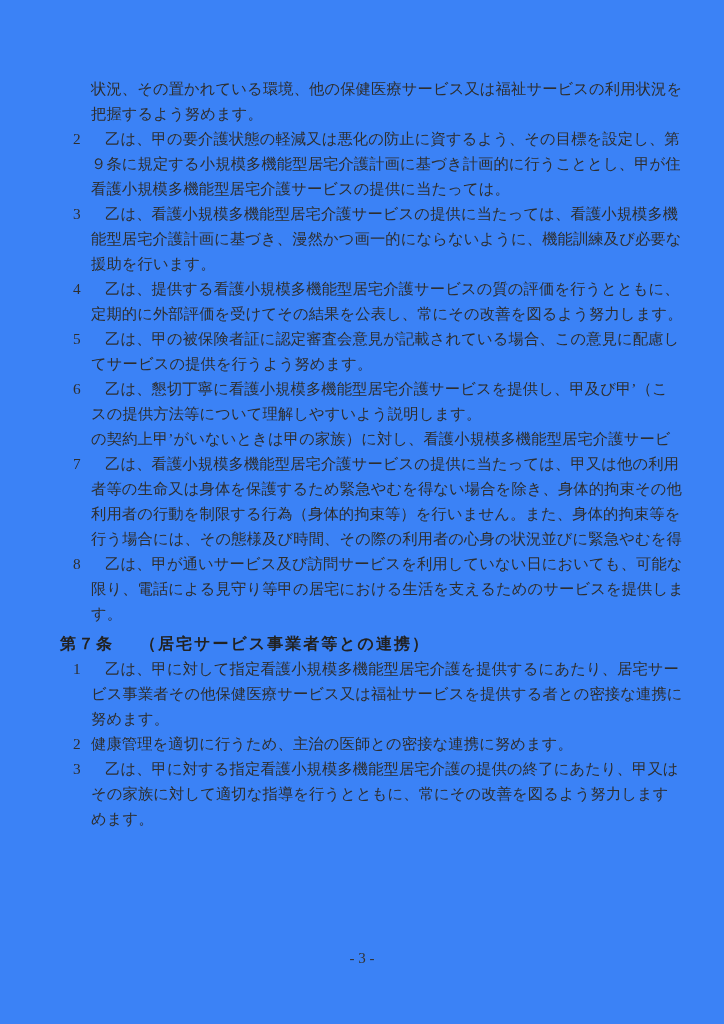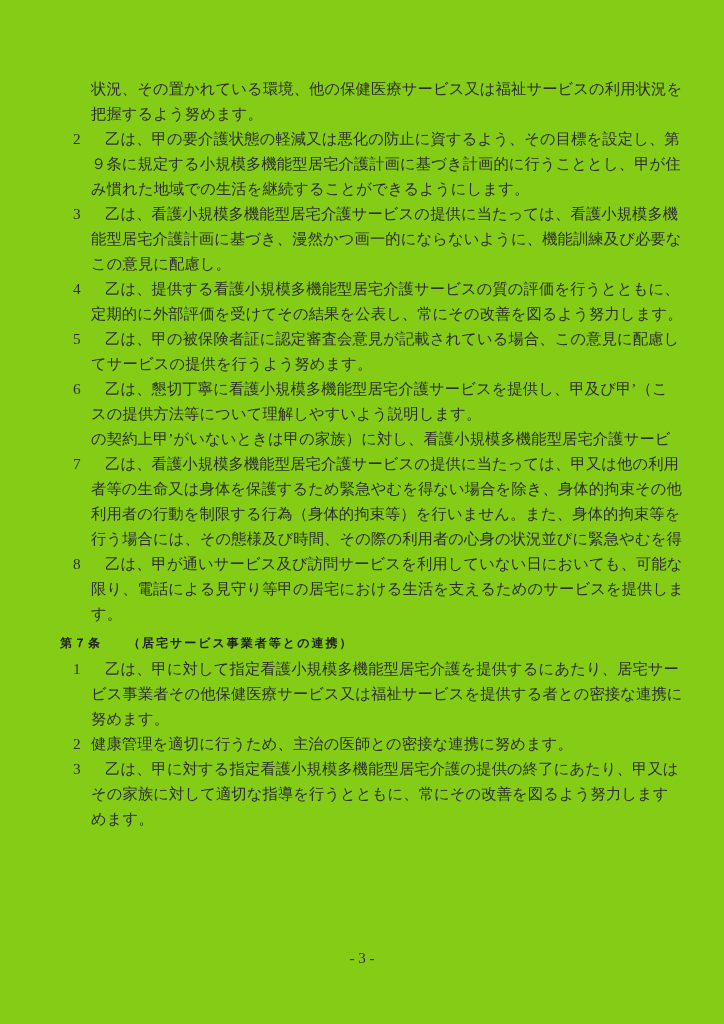--- a/index.html
+++ b/index.html
@@ -5,21 +5,21 @@
   html, body {
     margin: 0;
     padding: 0;
     background: #e8e8e8;
   }
   .page {
     position: relative;
     width: 724px;
     height: 1024px;
     margin: 0 auto;
-    background: #84cc16;
+    background: #3b82f6;
     overflow: hidden;
     font-family: "Liberation Serif", "DejaVu Serif", serif;
     color: #2e2e2e;
   }
   .content {
     position: absolute;
     left: 60px;
     top: 76px;
     width: 620px;
     font-size: 15.3px;
@@ -41,21 +41,21 @@
     position: absolute;
     left: 13px;
     top: 0;
     width: 30px;
   }
   .heading {
     margin-top: 5px;
     line-height: 25px;
     font-family: "Liberation Sans", "DejaVu Sans", sans-serif;
     font-weight: bold;
-    font-size: 12px;
+    font-size: 16px;
     color: #222222;
     white-space: nowrap;
   }
   .h-num { letter-spacing: 2px; }
   .h-title { margin-left: 26px; letter-spacing: 2px; }
   .footer {
     position: absolute;
     top: 946px;
     left: 0;
     width: 724px;
@@ -70,26 +70,26 @@
 
 <div class="page">
   <div class="content" id="doc-content">
       <div class="block par">
         <div class="line cont"><span class="txt">状況、その置かれている環境、他の保健医療サービス又は福祉サービスの利用状況を</span></div>
         <div class="line cont"><span class="txt">把握するよう努めます。</span></div>
       </div>
       <div class="block item">
         <div class="line first"><span class="num">2</span><span class="txt">乙は、甲の要介護状態の軽減又は悪化の防止に資するよう、その目標を設定し、第</span></div>
         <div class="line cont"><span class="txt">９条に規定する小規模多機能型居宅介護計画に基づき計画的に行うこととし、甲が住</span></div>
-        <div class="line cont"><span class="txt">み慣れた地域での生活を継続することができるようにします。</span></div>
+        <div class="line cont"><span class="txt">看護小規模多機能型居宅介護サービスの提供に当たっては。</span></div>
       </div>
       <div class="block item">
         <div class="line first"><span class="num">3</span><span class="txt">乙は、看護小規模多機能型居宅介護サービスの提供に当たっては、看護小規模多機</span></div>
         <div class="line cont"><span class="txt">能型居宅介護計画に基づき、漫然かつ画一的にならないように、機能訓練及び必要な</span></div>
-        <div class="line cont"><span class="txt">この意見に配慮し。</span></div>
+        <div class="line cont"><span class="txt">援助を行います。</span></div>
       </div>
       <div class="block item">
         <div class="line first"><span class="num">4</span><span class="txt">乙は、提供する看護小規模多機能型居宅介護サービスの質の評価を行うとともに、</span></div>
         <div class="line cont"><span class="txt">定期的に外部評価を受けてその結果を公表し、常にその改善を図るよう努力します。</span></div>
       </div>
       <div class="block item">
         <div class="line first"><span class="num">5</span><span class="txt">乙は、甲の被保険者証に認定審査会意見が記載されている場合、この意見に配慮し</span></div>
         <div class="line cont"><span class="txt">てサービスの提供を行うよう努めます。</span></div>
       </div>
       <div class="block item">

